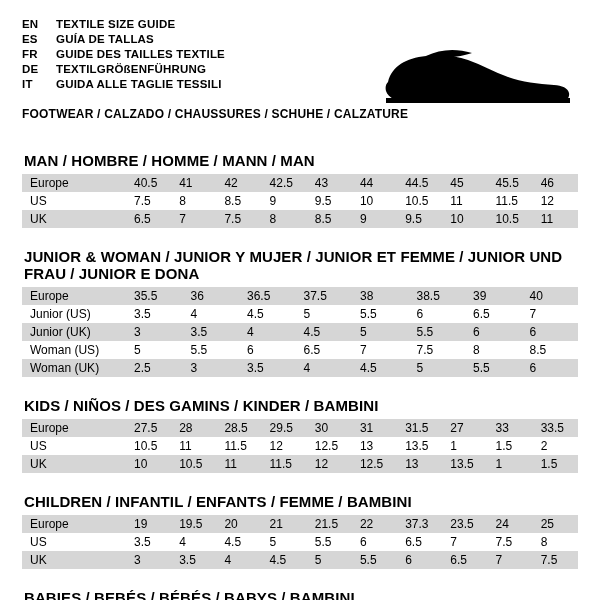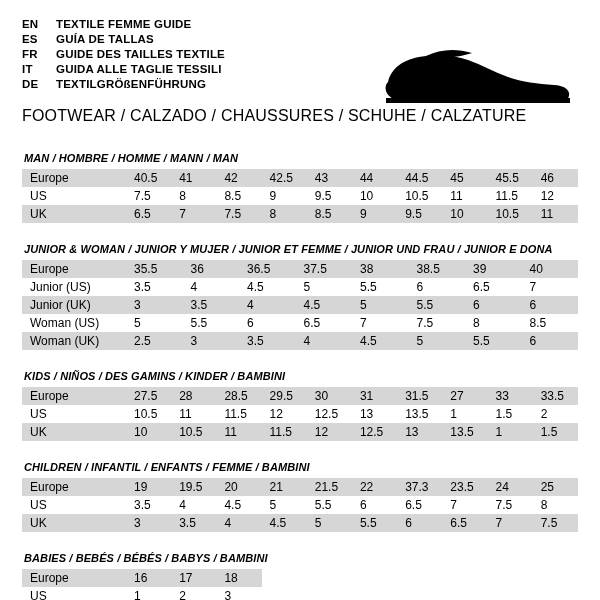--- a/index.html
+++ b/index.html
@@ -45,37 +45,36 @@
     font-weight: bold;
   }
   .shoe-wrap {
     position: absolute;
     right: 6px;
     top: 18px;
     width: 190px;
     height: 78px;
   }
   .category-line {
-    font-size: 16px;
-    font-weight: normal;
+    font-size: 12px;
+    font-weight: bold;
     letter-spacing: 0.2px;
     margin-top: 14px;
   }
 
   
   .block {
     margin-top: 20px;
   }
   .block-title {
-    font-size: 11px;
+    font-size: 15px;
     font-weight: bold;
     letter-spacing: 0.1px;
     margin-bottom: 5px;
     padding-left: 2px;
-    font-style: italic;
   }
   table.sizes {
     border-collapse: collapse;
     width: 556px;
     table-layout: fixed;
     font-size: 12px;
   }
   table.sizes td {
     height: 16px;
     padding: 1px 0 1px 8px;
@@ -99,37 +98,37 @@
 </head>
 <body>
 
 <div class="page">
 
   <div class="header">
     <table class="lang-table">
       <tbody>
         <tr>
           <td class="lang-code">EN</td>
-          <td class="lang-title">TEXTILE FEMME GUIDE</td>
+          <td class="lang-title">TEXTILE SIZE GUIDE</td>
         </tr>
         <tr>
           <td class="lang-code">ES</td>
           <td class="lang-title">GUÍA DE TALLAS</td>
         </tr>
         <tr>
           <td class="lang-code">FR</td>
           <td class="lang-title">GUIDE DES TAILLES TEXTILE</td>
         </tr>
         <tr>
+          <td class="lang-code">DE</td>
+          <td class="lang-title">TEXTILGRÖßENFÜHRUNG</td>
+        </tr>
+        <tr>
           <td class="lang-code">IT</td>
           <td class="lang-title">GUIDA ALLE TAGLIE TESSILI</td>
-        </tr>
-        <tr>
-          <td class="lang-code">DE</td>
-          <td class="lang-title">TEXTILGRÖßENFÜHRUNG</td>
         </tr>
       </tbody>
     </table>
 
     <div class="shoe-wrap">
       <svg viewBox="0 0 190 78" width="190" height="78" aria-hidden="true">
         <path fill="#000000" d="M6,46 C10,30 24,22 44,20 C60,18 74,20 86,24 C100,29 112,36 126,41
                  C140,46 156,48 172,49 C180,49.5 186,52 187,57 C188,62 184,66 176,67
                  L30,67 C16,67 6,62 4,55 C3,51 4,48 6,46 Z"></path>
         <path fill="#000000" d="M44,20 C58,13 74,12 90,17 C84,19 74,21 64,22 C56,23 49,22 44,20 Z"></path>

